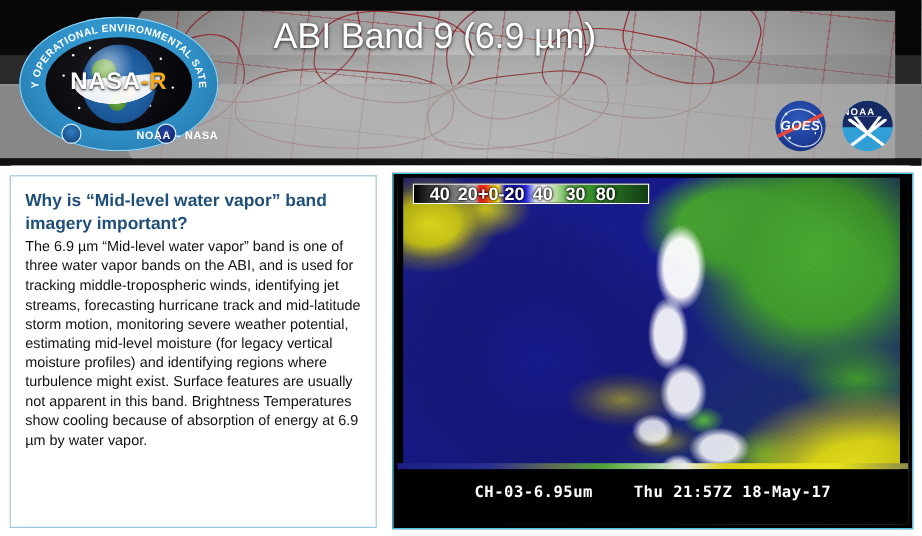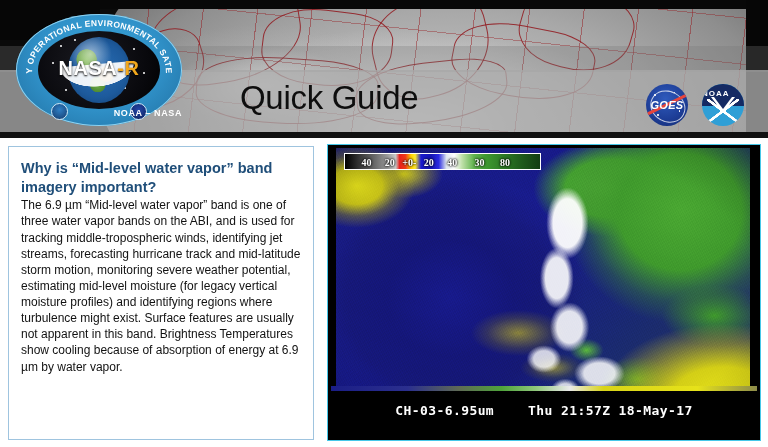--- a/index.html
+++ b/index.html
@@ -161,21 +161,21 @@
   #colorbar-wrap{position:absolute;left:13px;top:5px;width:197px;height:17px;
     border:1.5px solid #ffffff;box-sizing:border-box;background:#000;overflow:hidden;}
   #colorbar-grad{position:absolute;inset:0;
     background:linear-gradient(to right,
       #000000 0%, #3a3a3a 8%, #6e6e6e 16%, #9c9c9c 22%, #c9c9c9 26%,
       #e8201c 28%, #f03a18 31%, #ffd400 34%, #ffe92b 36%,
       #1a1ad0 39%, #1414b4 44%, #2a2ae0 48%,
       #dfe7ef 52%, #ffffff 56%,
       #bfe0a8 60%, #63b450 66%, #3f9a30 72%, #2f7f26 80%, #1f5c1c 90%, #123d12 100%);}
   .cb-lab{position:absolute;top:50%;transform:translate(-50%,-50%);
-    color:#ffffff;font-size:10px;font-weight:bold;font-family:Liberation Serif, serif;
+    color:#ffffff;font-size:15px;font-weight:bold;font-family:Liberation Sans, sans-serif;
     text-shadow:0 0 2px #000,0 0 3px #000;white-space:nowrap;}
 
   
   #img-status{position:absolute;left:0;bottom:0;width:100%;height:46px;background:#000;}
   #img-status .st-row{position:absolute;left:0;right:0;top:12px;text-align:center;
     color:#ffffff;font-family:"DejaVu Sans Mono",monospace;font-size:13px;font-weight:bold;letter-spacing:.4px;}
   #img-status .st-ch{margin-right:34px;}
   
   #img-status-topline{position:absolute;left:0;bottom:46px;width:100%;height:5px;
     background:linear-gradient(to right,#1b1e86 0%,#2b2f8e 18%,#5f6a55 30%,#4fa33a 40%,#8fc77a 48%,#eaeaea 56%,#d9d418 64%,#e6e21a 86%,#8d8c4a 100%);}
@@ -231,21 +231,21 @@
         <div class="gr-swoosh"></div>
       </div>
 
       <div class="gr-txt"><span>NASA</span><span class="r">-</span><span class="r">R</span></div>
 
       <div class="gr-noaa-seal"></div>
       <div class="gr-nasa-seal"></div>
       <div class="gr-bottom">NOAA – NASA</div>
     </div>
 
-    <div id="quick-guide">Quick Guide</div>
+    <div id="band-title">ABI Band 9 (6.9 µm)</div>
 
     <div id="nasa-logo">
       <div class="nl-dot" style="left:20%;top:24%"></div>
       <div class="nl-dot" style="left:66%;top:18%"></div>
       <div class="nl-dot" style="left:78%;top:62%"></div>
       <div class="nl-dot" style="left:26%;top:72%"></div>
       <div class="nl-orbit"></div>
       <div class="nl-streak"></div>
       <div class="nl-text">GOES</div>
     </div>

